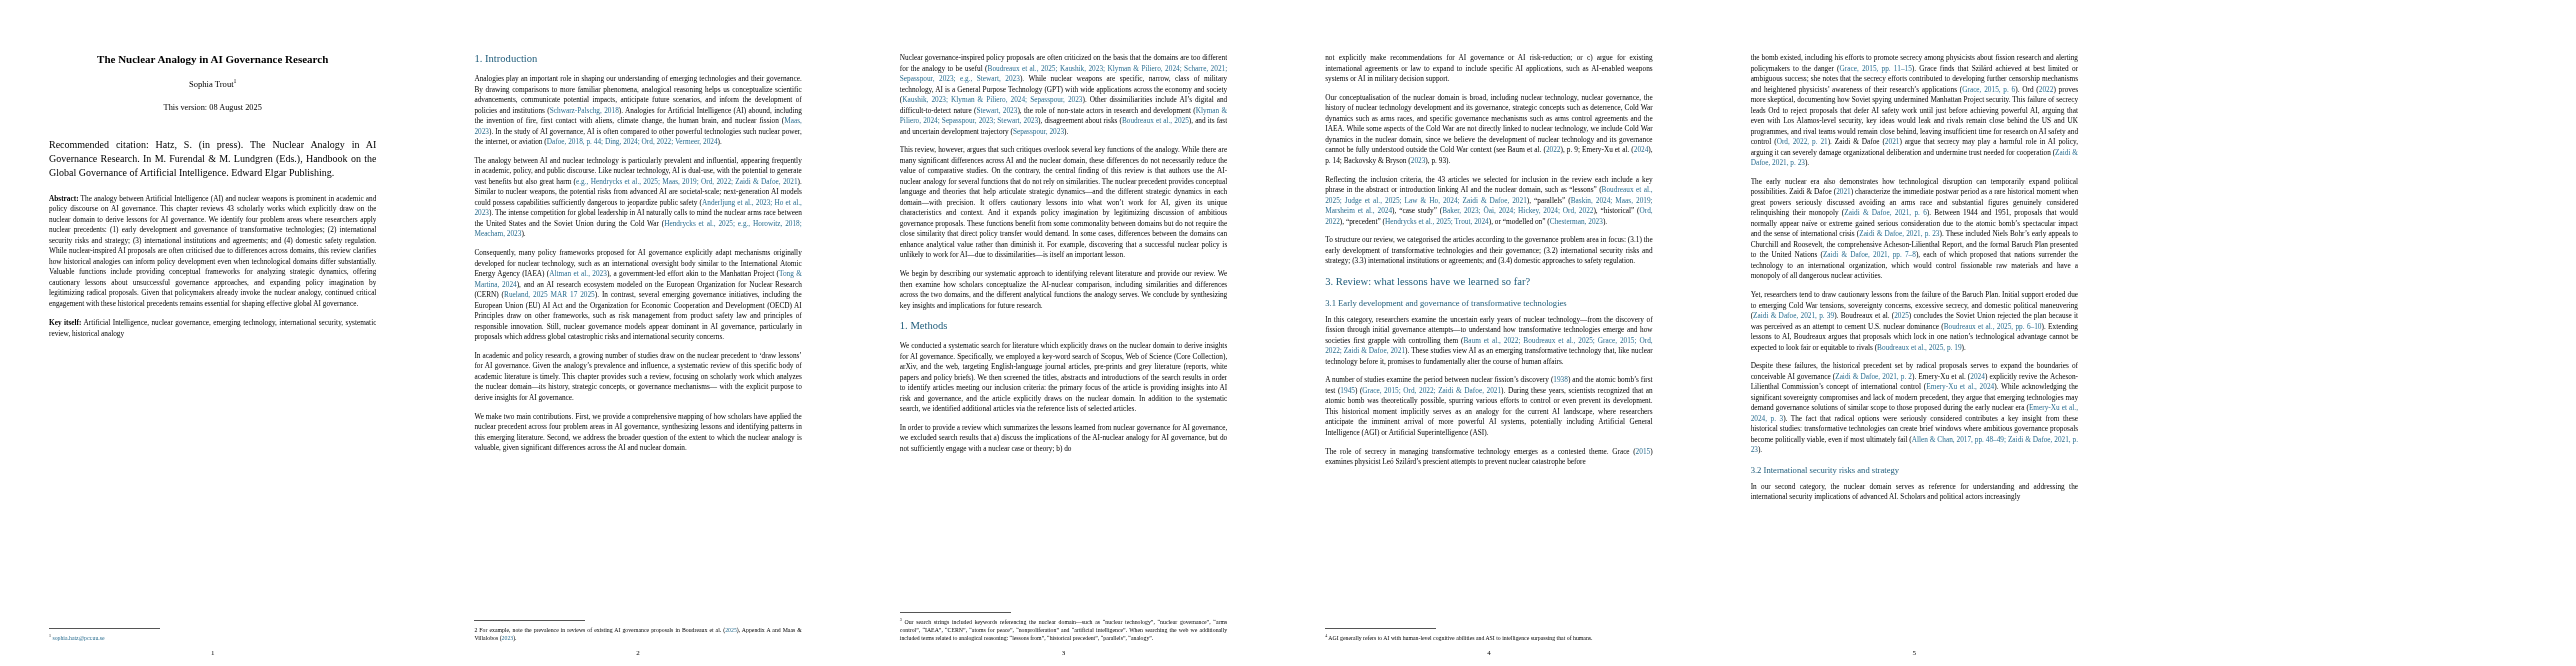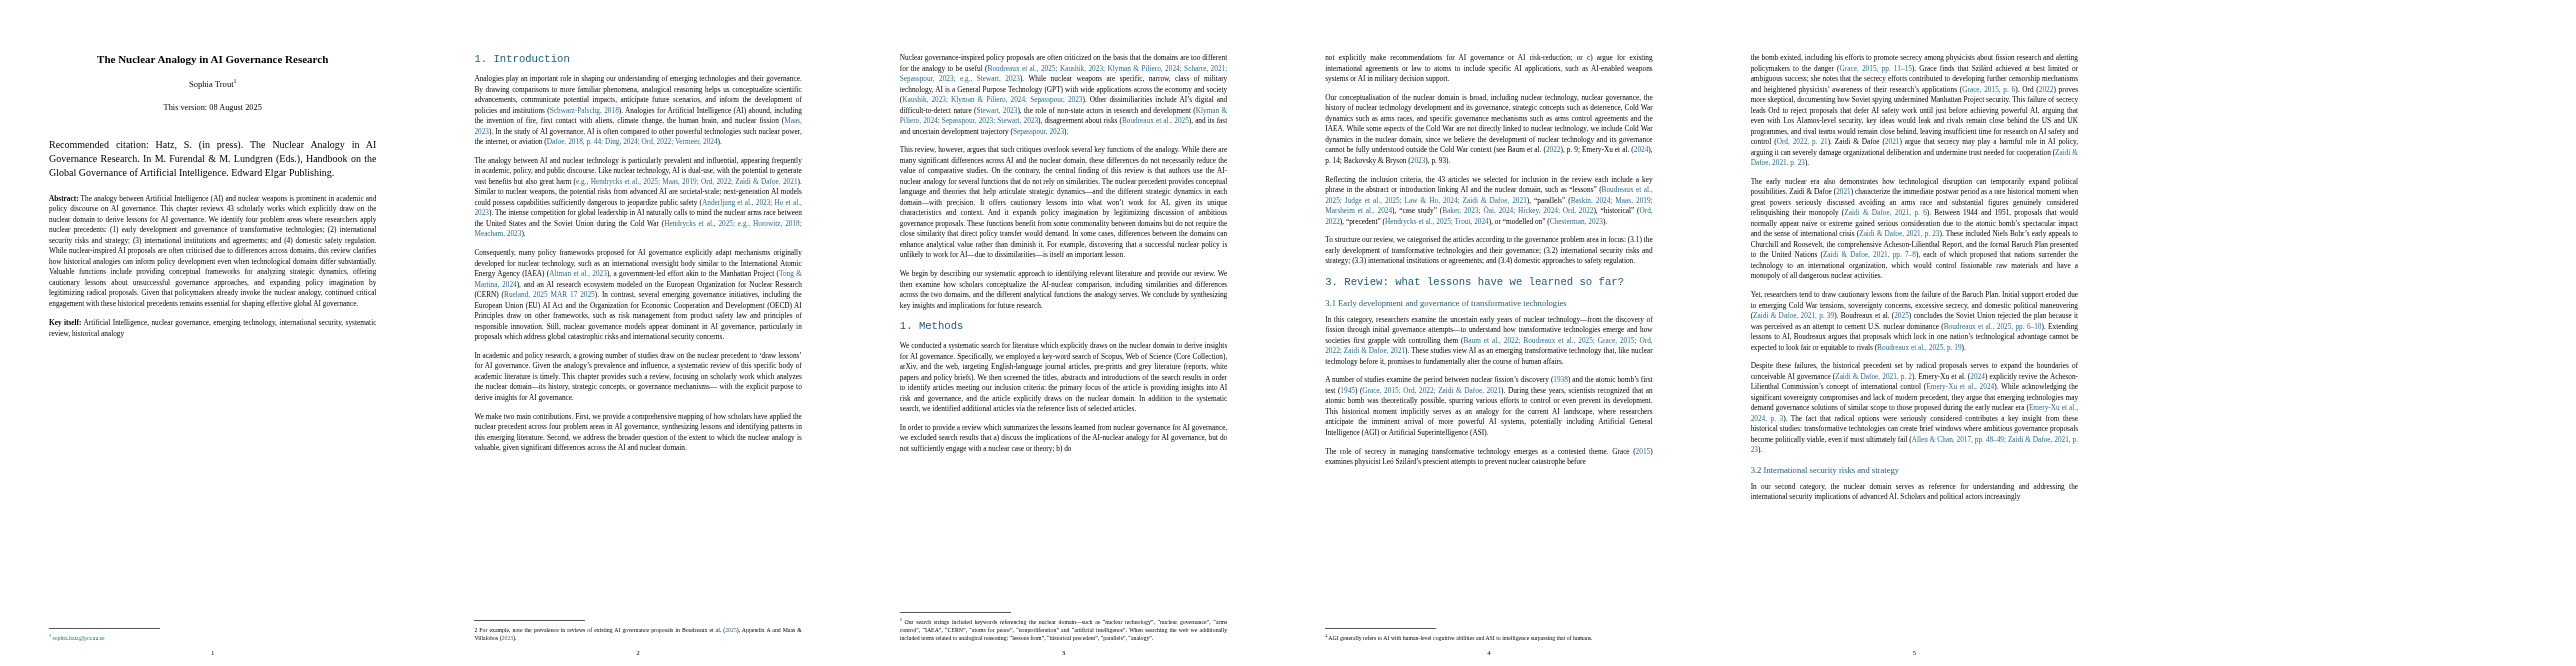--- a/index.html
+++ b/index.html
@@ -78,21 +78,20 @@
     text-align: justify;
     margin: 0 0 9px 0;
   }
   .lead { font-weight: bold; }
   h2.sec {
     font-size: 10.6px;
     font-weight: normal;
     color: #1f5c7a;
     margin: 9px 0 8.3px 0;
     line-height: 1.2;
-    font-family: Liberation Mono, monospace;
   }
   h2.sec.first { margin-top: 0; }
   h3.subsec {
     font-size: 8.6px;
     font-weight: normal;
     color: #1f5c7a;
     margin: 9px 0 6.7px 0;
     line-height: 1.2;
   }
   .cite { color: #2b6e90; }
@@ -171,21 +170,21 @@
     </div>
     <div class="footnotes">
       <div class="fn-rule"></div>
       <div class="footnote"><sup>3</sup><span> Our search strings included keywords referencing the nuclear domain—such as “nuclear technology”, “nuclear governance”, “arms control”, “IAEA”, “CERN”, “atoms for peace”, “nonproliferation” and “artificial intelligence”. When searching the web we additionally included terms related to analogical reasoning: “lessons from”, “historical precedent”, “parallels”, “analogy”.</span></div>
     </div>
     <div class="pageno">3</div>
   </div>
 
   <div class="page">
     <div class="page-body">
-      <p class="body">not explicitly make recommendations for AI governance or AI risk-reduction; or c) argue for existing international agreements or law to atoms to include specific AI applications, such as AI-enabled weapons systems or AI in military decision support.</p>
+      <p class="body">not explicitly make recommendations for AI governance or AI risk-reduction; or c) argue for existing international agreements or law to expand to include specific AI applications, such as AI-enabled weapons systems or AI in military decision support.</p>
       <p class="body">Our conceptualisation of the nuclear domain is broad, including nuclear technology, nuclear governance, the history of nuclear technology development and its governance, strategic concepts such as deterrence, Cold War dynamics such as arms races, and specific governance mechanisms such as arms control agreements and the IAEA. While some aspects of the Cold War are not directly linked to nuclear technology, we include Cold War dynamics in the nuclear domain, since we believe the development of nuclear technology and its governance cannot be fully understood outside the Cold War context (see Baum et al. (<span class="cite" style="color:#2b6e90">2022</span>), p. 9; Emery-Xu et al. (<span class="cite" style="color:#2b6e90">2024</span>), p. 14; Backovsky &amp; Bryson (<span class="cite" style="color:#2b6e90">2023</span>), p. 93).</p>
       <p class="body">Reflecting the inclusion criteria, the 43 articles we selected for inclusion in the review each include a key phrase in the abstract or introduction linking AI and the nuclear domain, such as “lessons” (<span class="cite" style="color:#2b6e90">Boudreaux et al., 2025; Judge et al., 2025; Law &amp; Ho, 2024; Zaidi &amp; Dafoe, 2021</span>), “parallels” (<span class="cite" style="color:#2b6e90">Baskin, 2024; Maas, 2019; Marsheim et al., 2024</span>), “case study” (<span class="cite" style="color:#2b6e90">Baker, 2023; Öai, 2024; Hickey, 2024; Ord, 2022</span>), “historical” (<span class="cite" style="color:#2b6e90">Ord, 2022</span>), “precedent” (<span class="cite" style="color:#2b6e90">Hendrycks et al., 2025; Trout, 2024</span>), or “modelled on” (<span class="cite" style="color:#2b6e90">Chesterman, 2023</span>).</p>
       <p class="body">To structure our review, we categorised the articles according to the governance problem area in focus: (3.1) the early development of transformative technologies and their governance; (3.2) international security risks and strategy; (3.3) international institutions or agreements; and (3.4) domestic approaches to safety regulation.</p>
       <h2 class="sec">3. Review: what lessons have we learned so far?</h2>
       <h3 class="subsec">3.1 Early development and governance of transformative technologies</h3>
       <p class="body">In this category, researchers examine the uncertain early years of nuclear technology—from the discovery of fission through initial governance attempts—to understand how transformative technologies emerge and how societies first grapple with controlling them (<span class="cite" style="color:#2b6e90">Baum et al., 2022; Boudreaux et al., 2025; Grace, 2015; Ord, 2022; Zaidi &amp; Dafoe, 2021</span>). These studies view AI as an emerging transformative technology that, like nuclear technology before it, promises to fundamentally alter the course of human affairs.</p>
       <p class="body">A number of studies examine the period between nuclear fission’s discovery (<span class="cite" style="color:#2b6e90">1938</span>) and the atomic bomb’s first test (<span class="cite" style="color:#2b6e90">1945</span>) (<span class="cite" style="color:#2b6e90">Grace, 2015; Ord, 2022; Zaidi &amp; Dafoe, 2021</span>). During these years, scientists recognized that an atomic bomb was theoretically possible, spurring various efforts to control or even prevent its development. This historical moment implicitly serves as an analogy for the current AI landscape, where researchers anticipate the imminent arrival of more powerful AI systems, potentially including Artificial General Intelligence (AGI) or Artificial Superintelligence (ASI).</p>
       <p class="body">The role of secrecy in managing transformative technology emerges as a contested theme. Grace (<span class="cite" style="color:#2b6e90">2015</span>) examines physicist Leó Szilárd’s prescient attempts to prevent nuclear catastrophe before</p>
     </div>
     <div class="footnotes">

